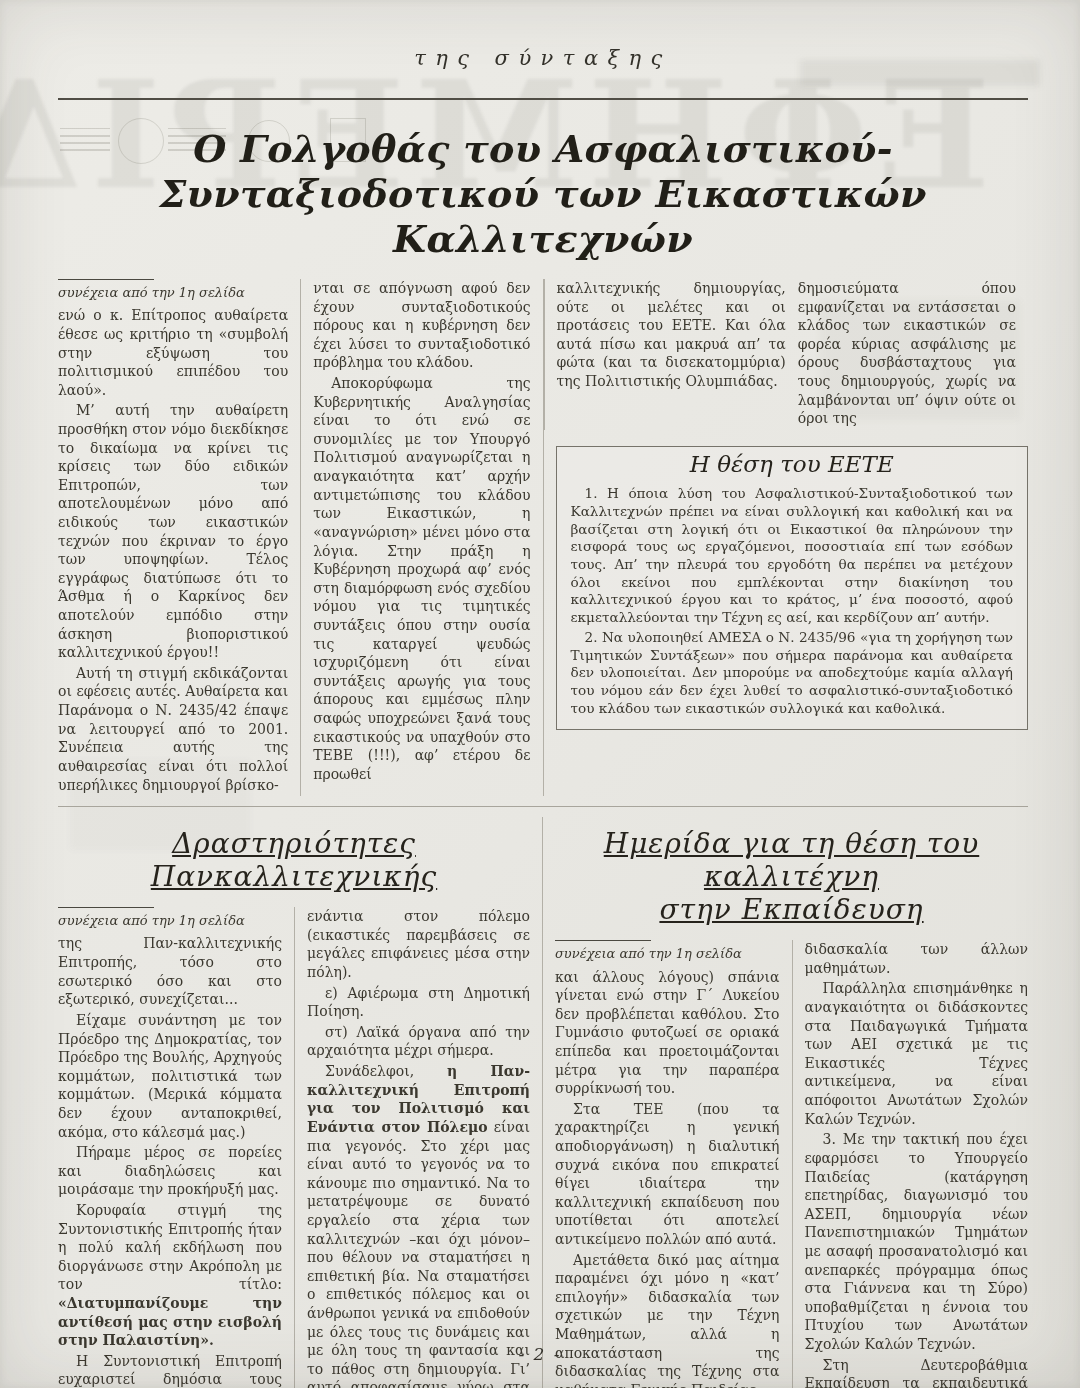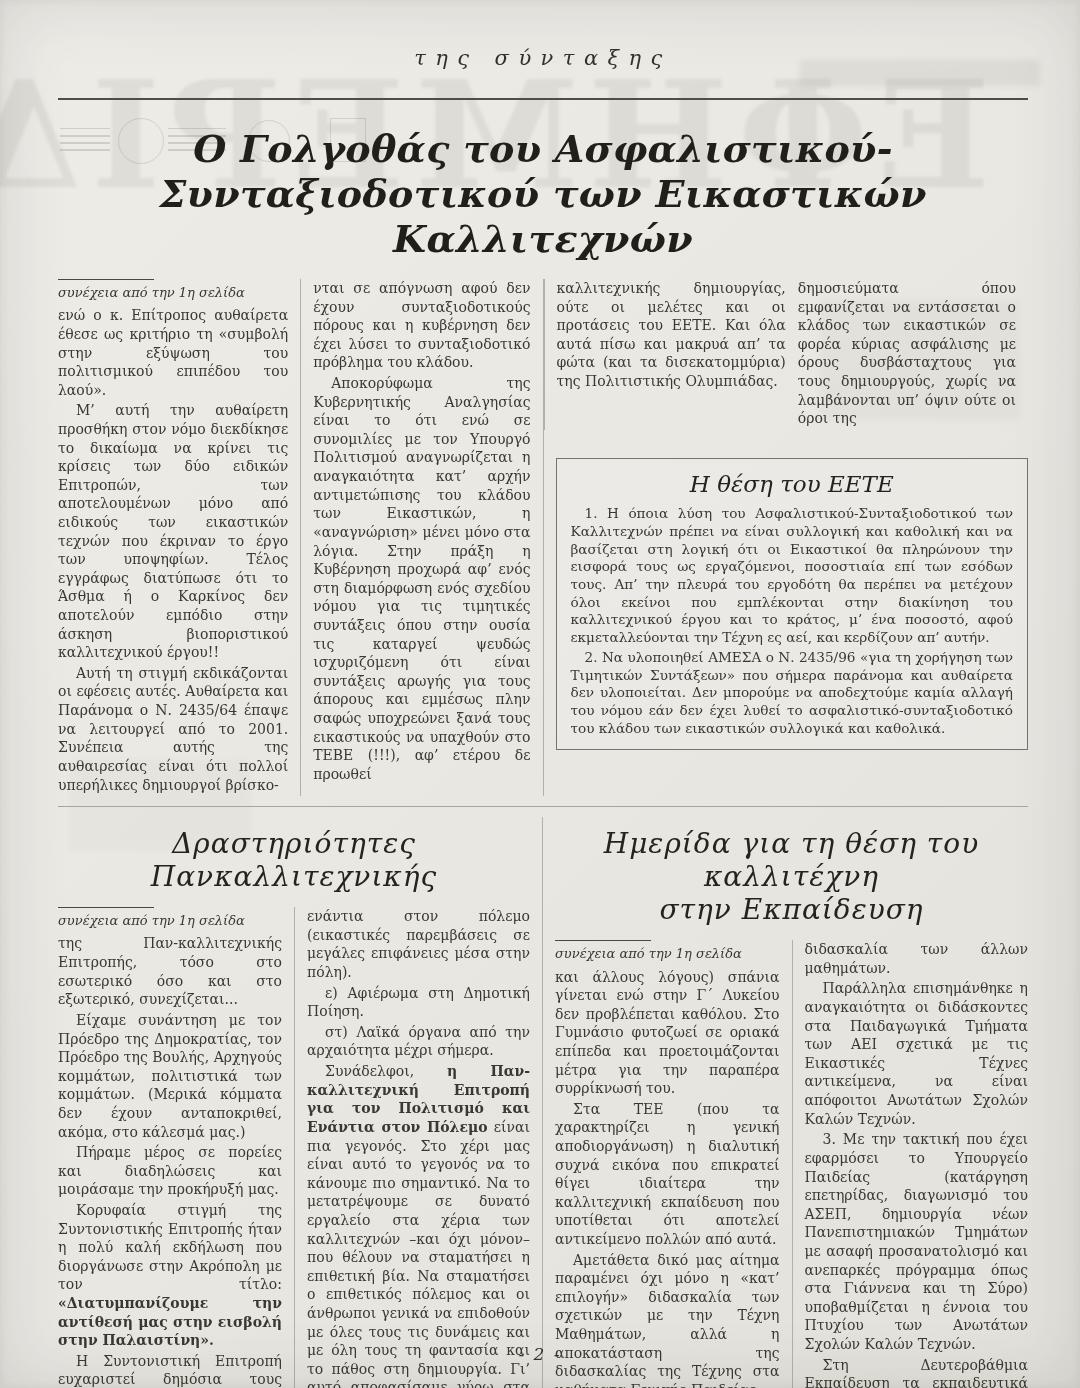--- a/index.html
+++ b/index.html
@@ -49,37 +49,37 @@
   .c.first{padding-left:0;}
   .c.last{padding-right:0;}
   .vdiv{border-left:1px solid #b3b0a7;}
   .art1 .q{width:25%;}
   .rightpair{width:50%;}
   .pairtop{display:flex;}
   .pairtop .h{width:50%;}
 
   .box{
     border:1px solid #76736a;background:rgba(240,239,234,.35);
-    padding:8px 14px 10px 14px;margin-top:28px;
+    padding:0 14px 10px 14px;margin-top:16px;
   }
   .box-title{
     text-align:center;font-style:italic;font-size:23px;color:#26231c;margin:2px 0 6px 0;
   }
   .box .body-txt{font-size:13.6px;line-height:1.3;}
   .box p.ind{text-indent:14px;}
 
   .hrule{border:none;border-top:1px solid #a8a59c;margin:4px 0 10px 0;}
 
   .bottom{display:flex;align-items:stretch;}
   .half{width:50%;box-sizing:border-box;}
   .half.left{padding-right:12px;border-right:1px solid #b3b0a7;}
   .half.right{padding-left:12px;}
   .sec-title{
     text-align:center;font-style:italic;font-size:28px;font-weight:normal;
-    color:#26231c;margin:10px 0 14px 0;letter-spacing:1px;line-height:1.18;
+    color:#26231c;margin:10px 0 14px 0;letter-spacing:1px;line-height:1.18;text-decoration:underline;
   }
   .cols2{display:flex;}
   .cols2 .h{width:50%;}
   .footer{
     position:absolute;left:0;right:0;bottom:24px;text-align:center;z-index:2;
     font-style:italic;font-size:17px;color:#34322b;letter-spacing:2px;
   }
   b{font-weight:bold;}
 </style>
 </head>
@@ -103,21 +103,21 @@
   <div class="kicker">της σύνταξης</div>
   <hr class="rule-top">
 
   <h1 class="headline">Ο Γολγοθάς του Ασφαλιστικού-Συνταξιοδοτικού των Εικαστικών Καλλιτεχνών</h1>
 
   <div class="art1 body-txt">
     <div class="c q first">
       <div class="cont">συνέχεια από την 1η σελίδα</div>
       <p>ενώ ο κ. Επίτροπος αυθαίρετα έθεσε ως κριτήριο τη «συμβολή στην εξύψωση του πολιτισμικού επιπέδου του λαού».</p>
       <p class="ind">Μ’ αυτή την αυθαίρετη προσθήκη στον νόμο διεκδίκησε το δικαίωμα να κρίνει τις κρίσεις των δύο ειδικών Επιτροπών, των αποτελουμένων μόνο από ειδικούς των εικαστικών τεχνών που έκριναν το έργο των υποψηφίων. Τέλος εγγράφως διατύπωσε ότι το Άσθμα ή ο Καρκίνος δεν αποτελούν εμπόδιο στην άσκηση βιοποριστικού καλλιτεχνικού έργου!!</p>
-      <p class="ind">Αυτή τη στιγμή εκδικάζονται οι εφέσεις αυτές. Αυθαίρετα και Παράνομα ο Ν. 2435/64 έπαψε να λειτουργεί από το 2001. Συνέπεια αυτής της αυθαιρεσίας είναι ότι πολλοί υπερήλικες δημιουργοί βρίσκο-</p>
+      <p class="ind">Αυτή τη στιγμή εκδικάζονται οι εφέσεις αυτές. Αυθαίρετα και Παράνομα ο Ν. 2435/42 έπαψε να λειτουργεί από το 2001. Συνέπεια αυτής της αυθαιρεσίας είναι ότι πολλοί υπερήλικες δημιουργοί βρίσκο-</p>
     </div>
     <div class="c q vdiv">
       <p>νται σε απόγνωση αφού δεν έχουν συνταξιοδοτικούς πόρους και η κυβέρνηση δεν έχει λύσει το συνταξιοδοτικό πρόβλημα του κλάδου.</p>
       <p class="ind">Αποκορύφωμα της Κυβερνητικής Αναλγησίας είναι το ότι ενώ σε συνομιλίες με τον Υπουργό Πολιτισμού αναγνωρίζεται η αναγκαιότητα κατ’ αρχήν αντιμετώπισης του κλάδου των Εικαστικών, η «αναγνώριση» μένει μόνο στα λόγια. Στην πράξη η Κυβέρνηση προχωρά αφ’ ενός στη διαμόρφωση ενός σχεδίου νόμου για τις τιμητικές συντάξεις όπου στην ουσία τις καταργεί ψευδώς ισχυριζόμενη ότι είναι συντάξεις αρωγής για τους άπορους και εμμέσως πλην σαφώς υποχρεώνει ξανά τους εικαστικούς να υπαχθούν στο ΤΕΒΕ (!!!), αφ’ ετέρου δε προωθεί</p>
     </div>
     <div class="rightpair vdiv">
       <div class="pairtop">
         <div class="c h vdiv last">
           <p>καλλιτεχνικής δημιουργίας, ούτε οι μελέτες και οι προτάσεις του ΕΕΤΕ. Και όλα αυτά πίσω και μακρυά απ’ τα φώτα (και τα δισεκατομμύρια) της Πολιτιστικής Ολυμπιάδας.</p>
         </div>

